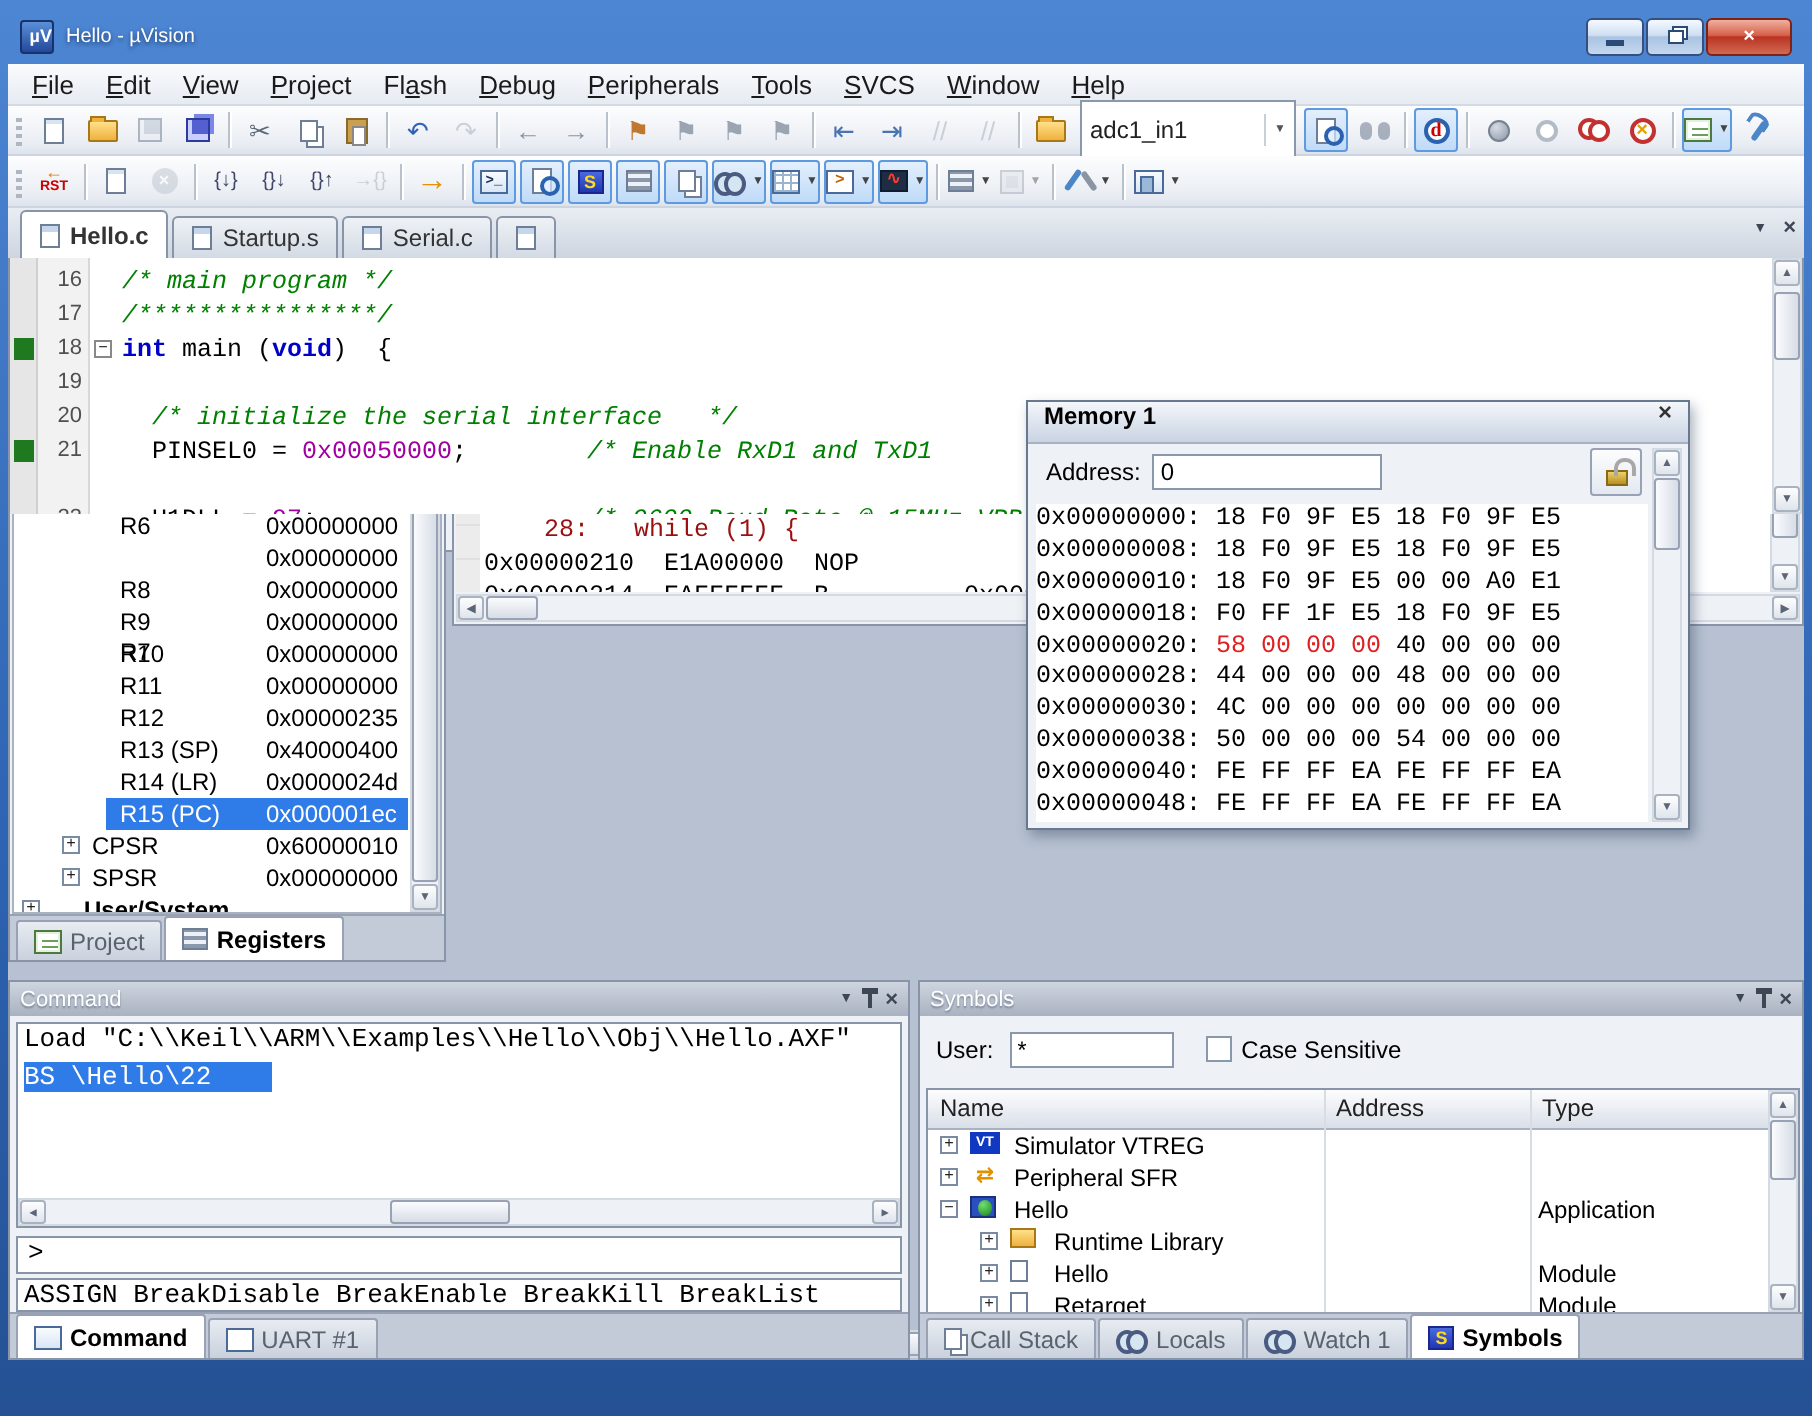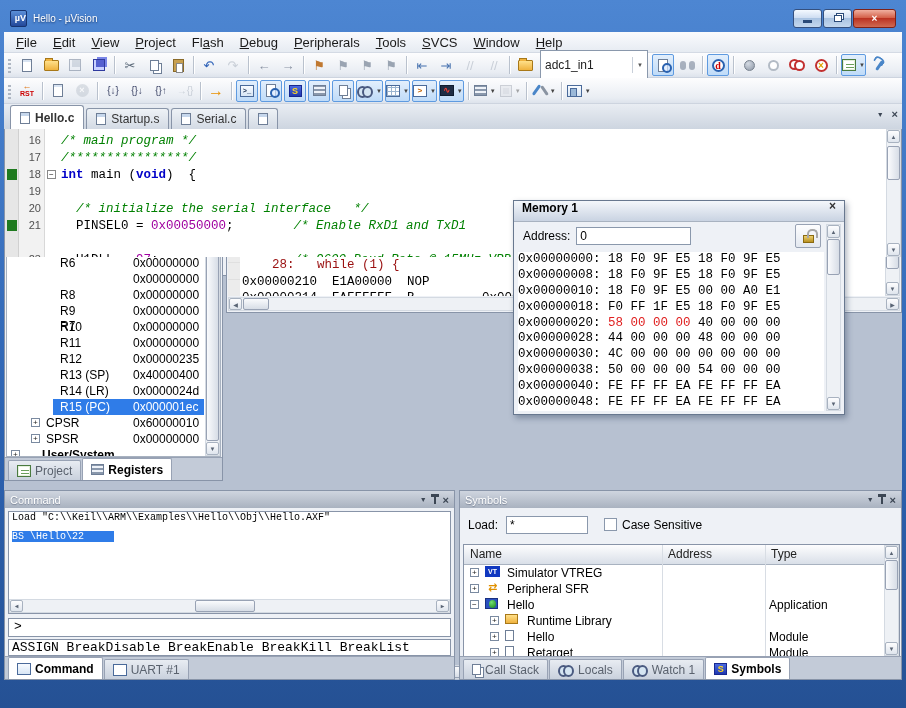--- a/index.html
+++ b/index.html
@@ -119,21 +119,21 @@
   .rrow{position:relative;height:16px;font-size:12px;color:#000}
   .rrow .selbg{position:absolute;left:46px;right:0;top:0;bottom:0;background:#2f7ce8}
   .rlabel,.rvalue{position:absolute;top:1px;white-space:nowrap}
   .rvalue{left:126px}
   .rrow.sel .rlabel,.rrow.sel .rvalue{color:#fff}
   .exp{position:absolute;top:3px;width:9px;height:9px;border:1px solid #7a8aa0;background:#fff;color:#222;font:8px/7px "Liberation Mono",monospace;text-align:center}
 
   
   #cmdpanel{left:0;top:386px;width:451px;height:190px}
   .cmdbox{position:absolute;left:3px;top:20px;width:443px;height:103px;background:#fff;border:1px solid #8894a8}
-  .cline{height:19px;font-size:10px;white-space:pre;padding-left:3px;color:#000}
+  .cline{height:19px;font-size:13px;white-space:pre;padding-left:3px;color:#000}
   .cline .selspan{background:#2f7ce8;color:#fff;display:inline-block;padding-right:30px}
   .cmdprompt{position:absolute;left:3px;top:127px;width:443px;height:19px;background:#fff;border:1px solid #8894a8;font-size:13px;padding-left:5px;color:#000}
   .cmdhelp{position:absolute;left:3px;top:148px;width:443px;height:17px;background:#fff;border:1px solid #8894a8;font-size:13px;padding-left:3px;white-space:pre;color:#000}
 
   
   #dispanel{left:222px;top:0;width:676px;height:209px}
   .discontent{position:absolute;left:1px;right:1px;top:17px;bottom:16px;background:#fff;overflow:hidden}
   .dismargin{position:absolute;left:0;top:0;bottom:0;width:12px;background:repeating-linear-gradient(0deg,#ececec 0 16px,#e0e0e0 16px 17px)}
   .dlines{position:absolute;left:14px;top:4px;right:17px;overflow:hidden}
   .dline{height:16.5px;font-size:12.5px;white-space:pre}
@@ -693,21 +693,21 @@
     <div class="panel" id="sympanel">
       <div class="phead">
         <span>Symbols</span>
         <span class="phbtns">
           <span class="chev">▼</span>
           <span class="hpin"></span>
           <span class="hx">×</span>
         </span>
       </div>
       <div class="maskrow">
-        <span>Load:</span>
+        <span>User:</span>
         <input class="maskinput" value="*" style="">
         <span class="cb"></span>
         <span class="cblabel">Case Sensitive</span>
       </div>
       <div class="symtable">
         <div class="symhead">
           <div class="gh" style="left:0">Name</div>
           <div class="gh" style="left:198px">Address</div>
           <div class="gh" style="left:301px">Type</div>
         </div>

